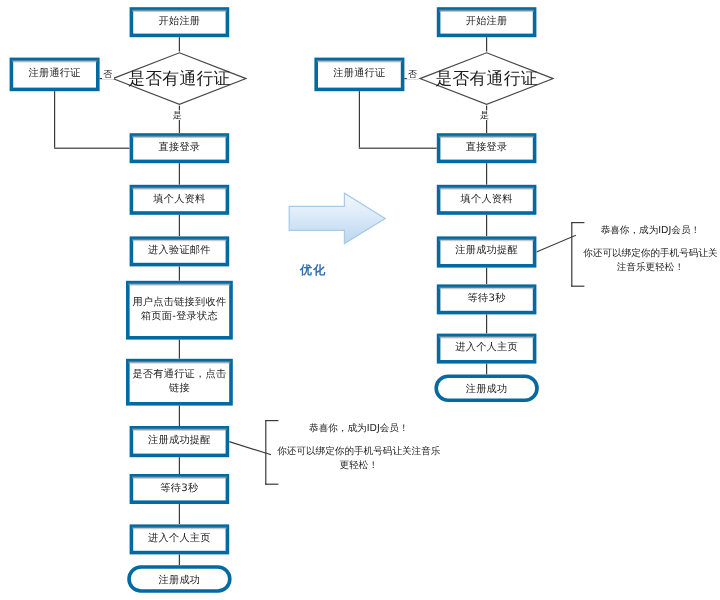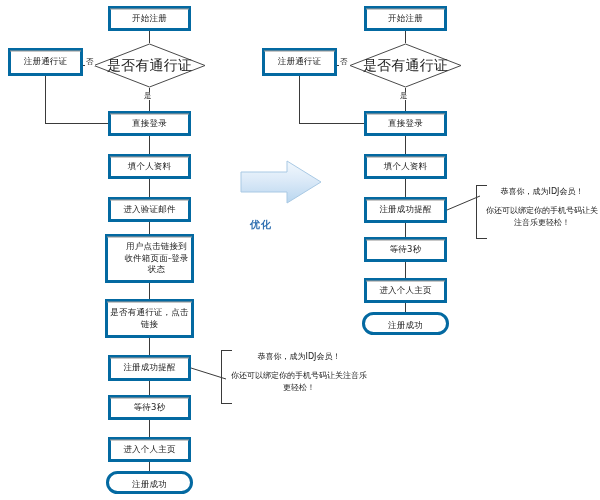--- a/index.html
+++ b/index.html
@@ -156,21 +156,21 @@
     </div>
 
     <div class="vline" style="left:149px;top:179px;height:18px;"></div>
 
     <div class="node" style="left:108px;top:197px;width:83px;height:25px;">
       <span>进入验证邮件</span>
     </div>
 
     <div class="vline" style="left:149px;top:222px;height:12px;"></div>
 
-    <div class="node" style="left:105px;top:234px;width:89px;height:49px;padding-left:16px;">
+    <div class="node" style="left:105px;top:234px;width:89px;height:49px;">
       <span>用户点击链接到收件箱页面-登录状态</span>
     </div>
 
     <div class="vline" style="left:149px;top:283px;height:16px;"></div>
 
     <div class="node" style="left:105px;top:299px;width:89px;height:39px;">
       <span>是否有通行证，点击链接</span>
     </div>
 
     <div class="vline" style="left:149px;top:338px;height:17px;"></div>

